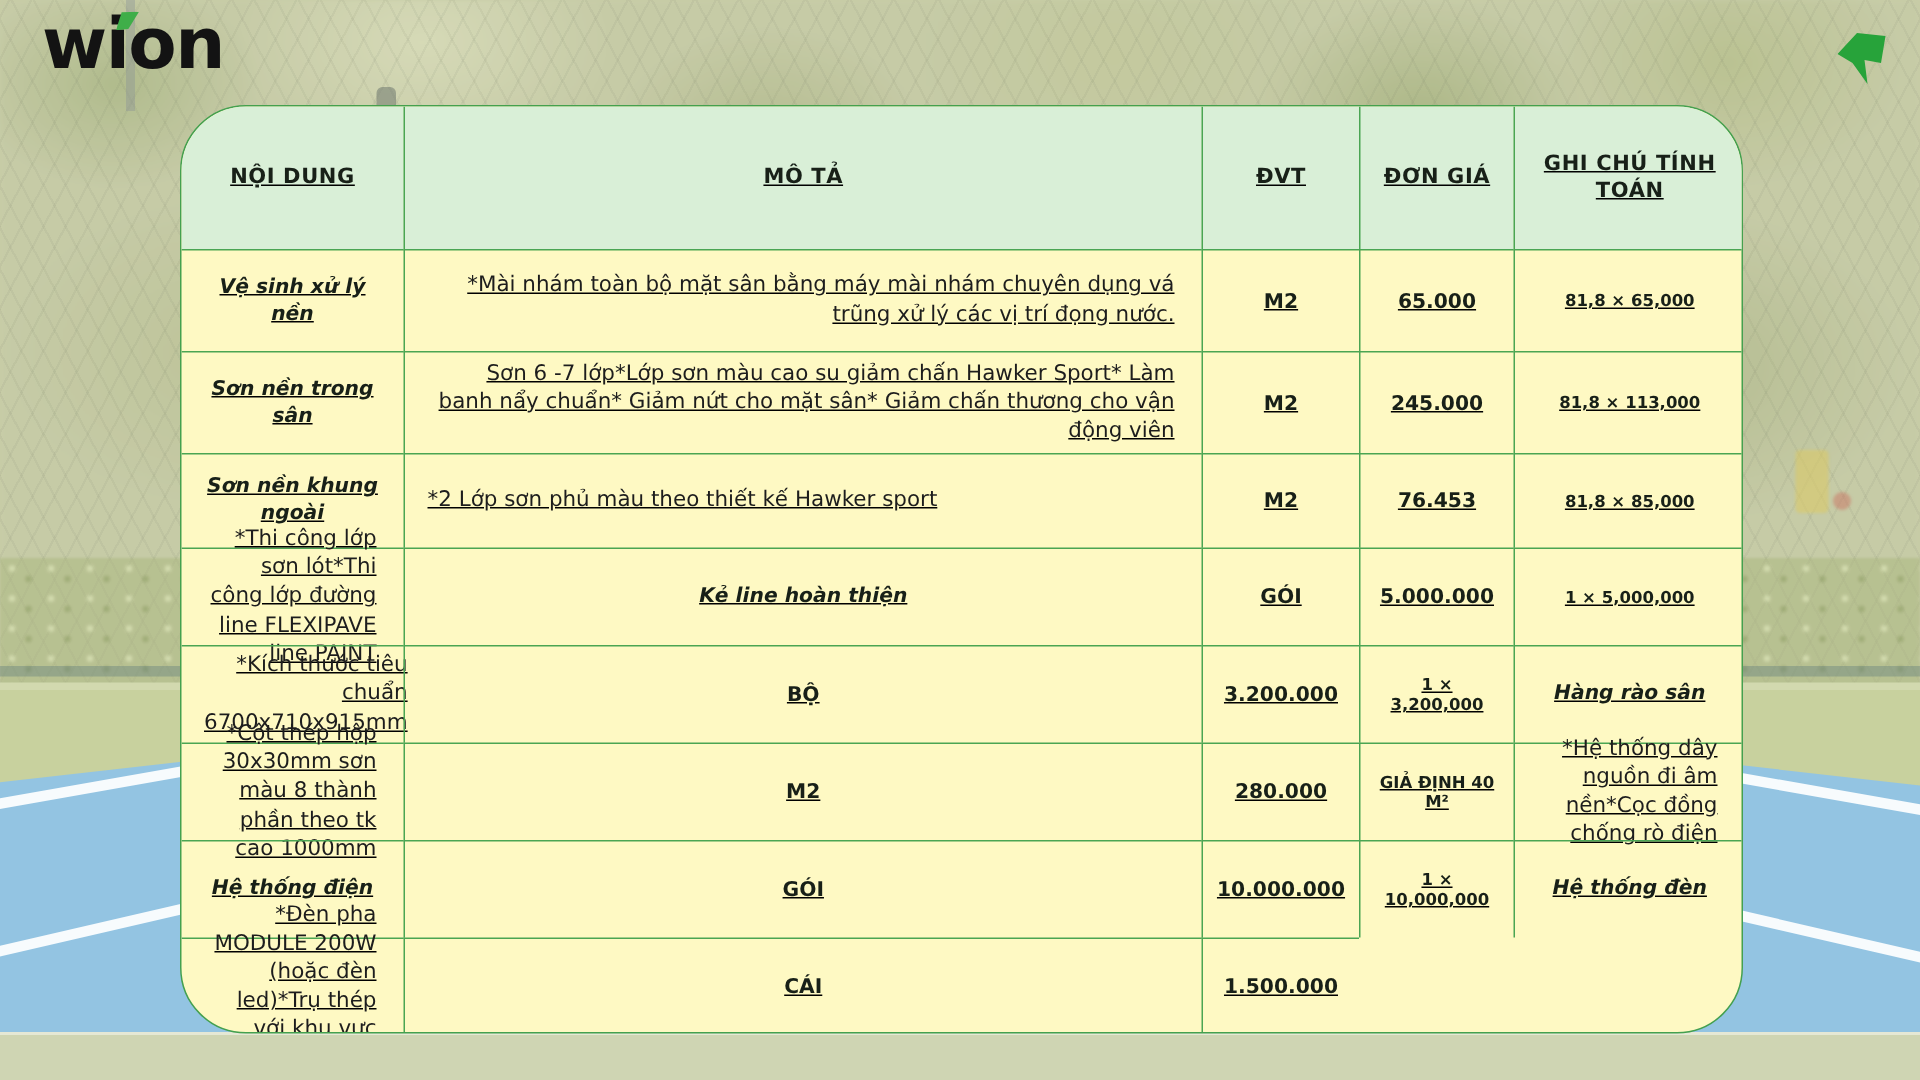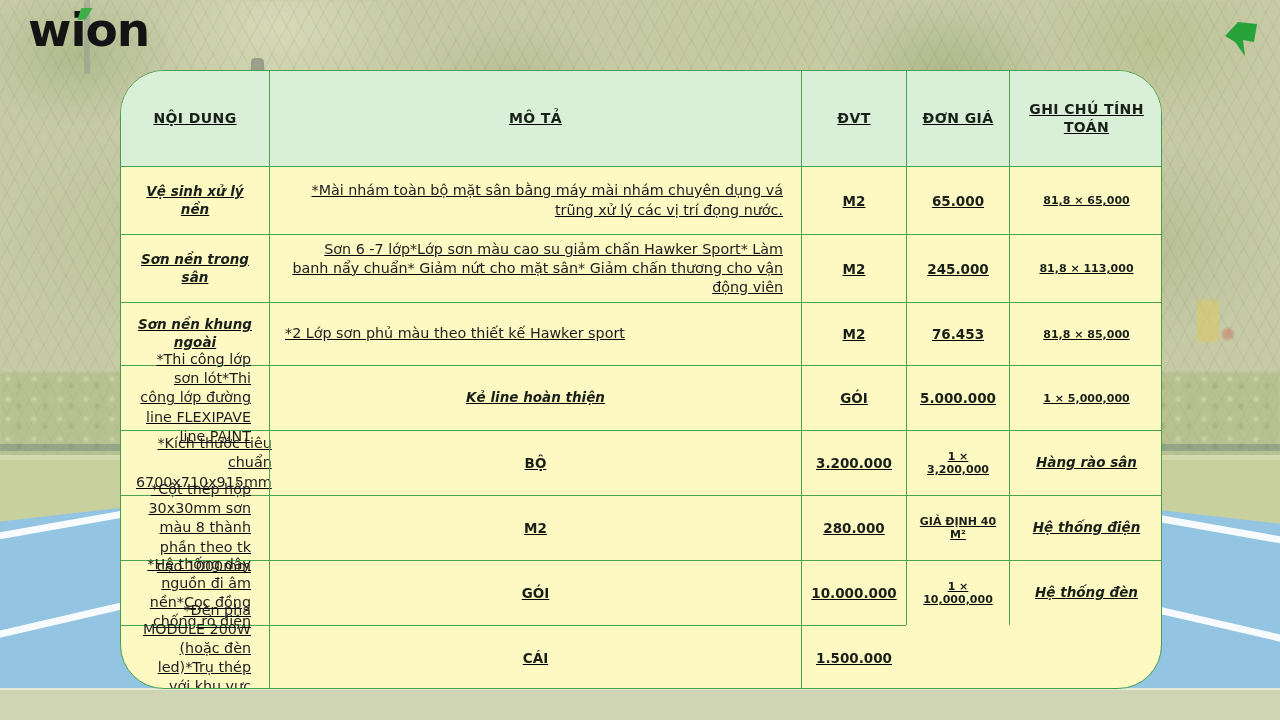--- a/index.html
+++ b/index.html
@@ -146,22 +146,22 @@
     <div class="cell val">BỘ</div>
     <div class="cell val">3.200.000</div>
     <div class="cell note">1 × 3,200,000</div>
 
     <div class="cell name">Hàng rào sân</div>
     <div class="cell desc">*Cột thép hộp 30x30mm sơn màu 8 thành phần theo tk cao 1000mm</div>
     <div class="cell val">M2</div>
     <div class="cell val">280.000</div>
     <div class="cell note">GIẢ ĐỊNH 40 M²</div>
 
+    <div class="cell desc">*Hệ thống dây nguồn đi âm nền*Cọc đồng chống rò điện</div>
     <div class="cell name">Hệ thống điện</div>
-    <div class="cell desc">*Hệ thống dây nguồn đi âm nền*Cọc đồng chống rò điện</div>
     <div class="cell val">GÓI</div>
     <div class="cell val">10.000.000</div>
     <div class="cell note">1 × 10,000,000</div>
 
     <div class="cell name">Hệ thống đèn</div>
     <div class="cell desc">*Đèn pha MODULE 200W (hoặc đèn led)*Trụ thép với khu vực ngoài trời</div>
     <div class="cell val">CÁI</div>
     <div class="cell val">1.500.000</div>
   </div>
 

